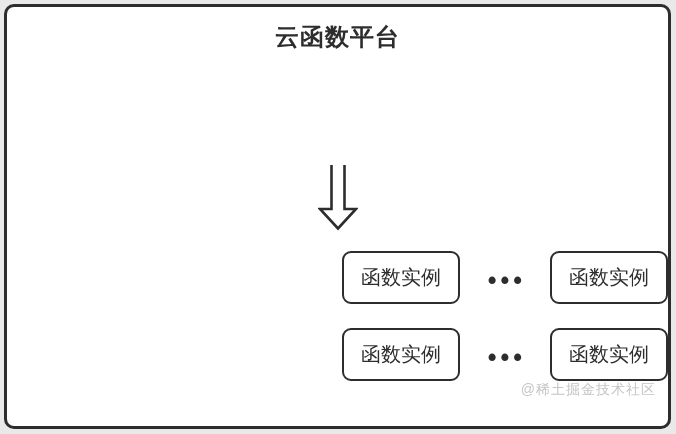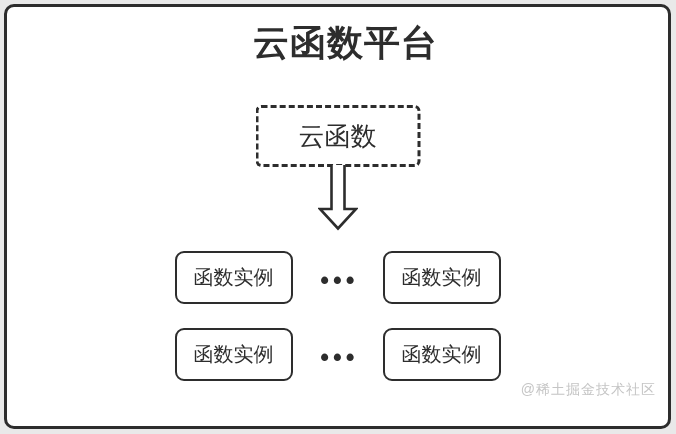--- a/index.html
+++ b/index.html
@@ -21,24 +21,24 @@
     top: 4px;
     right: 5px;
     bottom: 5px;
     background: #ffffff;
     border: 3px solid #2d2d2d;
     border-radius: 10px;
   }
   .title {
     position: absolute;
     top: 18px;
-    left: 8px;
+    left: 0;
     width: 100%;
     text-align: center;
-    font-size: 36px;
+    font-size: 24px;
     font-weight: bold;
     letter-spacing: 1px;
     line-height: 1;
     color: #2d2d2d;
   }
   .cloud-box {
     position: absolute;
     top: 98px;
     left: 50%;
     transform: translateX(-50%);
@@ -61,21 +61,21 @@
     transform: translateX(-50%);
     width: 40px;
     height: 66px;
   }
   .row {
     position: absolute;
     left: 0;
     width: 100%;
     display: flex;
     align-items: center;
-    justify-content: center;
+    justify-content: flex-end;
   }
   .row-1 { top: 244px; }
   .row-2 { top: 321px; }
   .instance-box {
     width: 118px;
     height: 53px;
     box-sizing: border-box;
     border: 2.5px solid #2d2d2d;
     border-radius: 9px;
     background: #ffffff;
@@ -106,23 +106,20 @@
     color: #c5c5c5;
   }
 </style>
 </head>
 <body>
 
 <div class="frame">
 
   <div class="title">云函数平台</div>
 
-  <div class="cloud-box">
-    <span>云函数</span>
-  </div>
 
   <svg class="arrow" viewBox="0 0 40 66" xmlns="http://www.w3.org/2000/svg">
     <path d="M13.5 0 V44 H2 L20 63.5 L38 44 H26.5 V0" fill="#ffffff" stroke="#2d2d2d" stroke-width="2.6" stroke-linejoin="miter"></path>
   </svg>
 
   <div class="row row-1">
     <div class="instance-box">
       <span>函数实例</span>
     </div>
     <div class="dots">•••</div>

